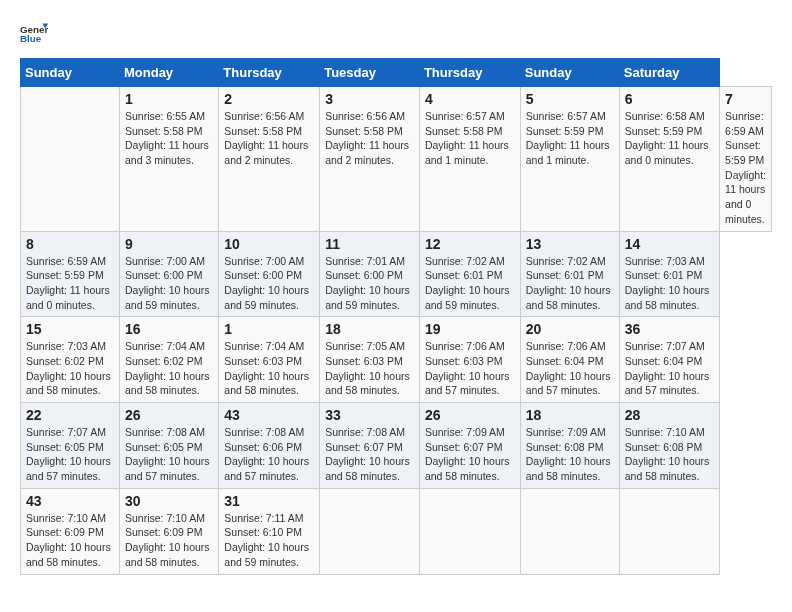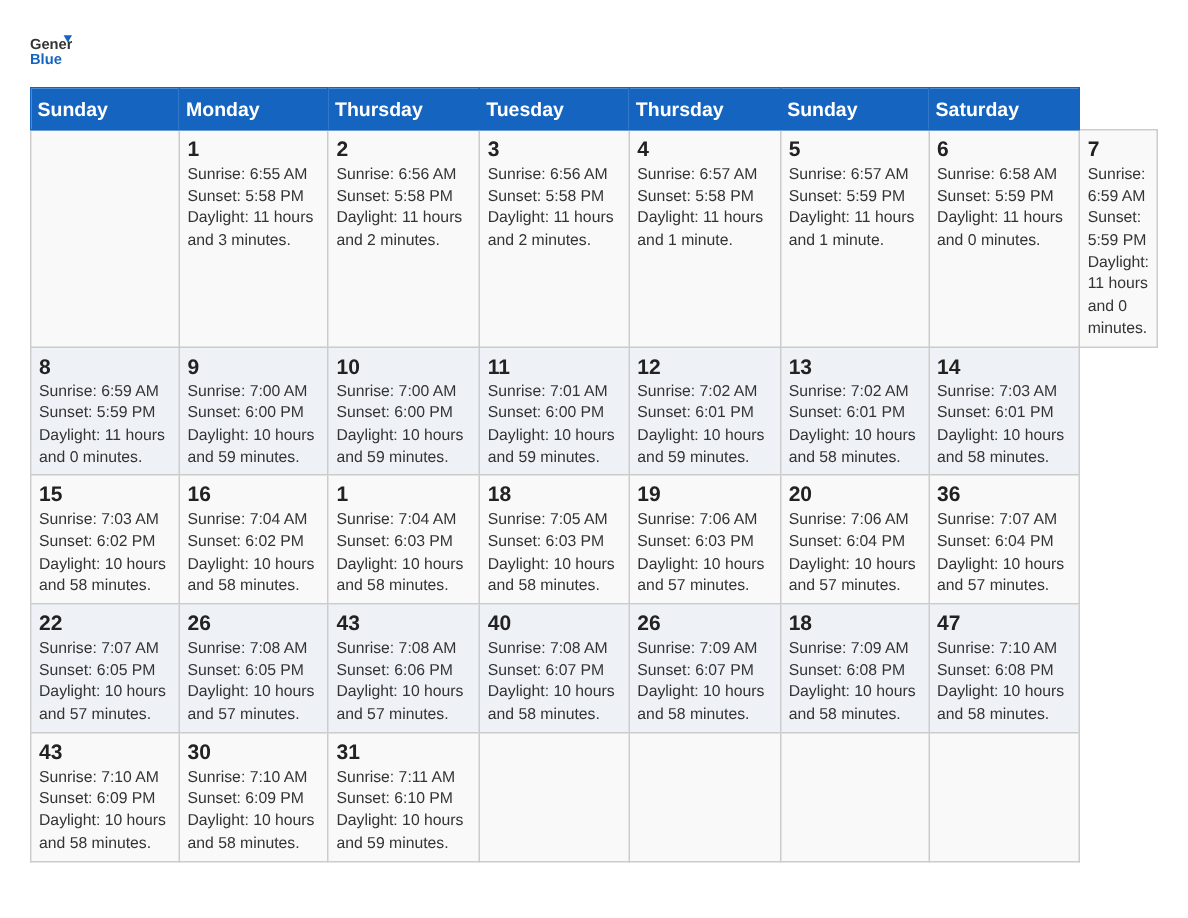--- a/index.html
+++ b/index.html
@@ -208,33 +208,33 @@
         </td>
         <td>
           <span class="day-number">26</span>
           <div class="day-info">Sunrise: 7:08 AM<br>Sunset: 6:05 PM<br>Daylight: 10 hours<br>and 57 minutes.</div>
         </td>
         <td>
           <span class="day-number">43</span>
           <div class="day-info">Sunrise: 7:08 AM<br>Sunset: 6:06 PM<br>Daylight: 10 hours<br>and 57 minutes.</div>
         </td>
         <td>
-          <span class="day-number">40</span>
+          <span class="day-number">33</span>
           <div class="day-info">Sunrise: 7:08 AM<br>Sunset: 6:07 PM<br>Daylight: 10 hours<br>and 58 minutes.</div>
         </td>
         <td>
           <span class="day-number">26</span>
           <div class="day-info">Sunrise: 7:09 AM<br>Sunset: 6:07 PM<br>Daylight: 10 hours<br>and 58 minutes.</div>
         </td>
         <td>
           <span class="day-number">18</span>
           <div class="day-info">Sunrise: 7:09 AM<br>Sunset: 6:08 PM<br>Daylight: 10 hours<br>and 58 minutes.</div>
         </td>
         <td>
-          <span class="day-number">47</span>
+          <span class="day-number">28</span>
           <div class="day-info">Sunrise: 7:10 AM<br>Sunset: 6:08 PM<br>Daylight: 10 hours<br>and 58 minutes.</div>
         </td>
       </tr>
       <tr>
         <td>
           <span class="day-number">43</span>
           <div class="day-info">Sunrise: 7:10 AM<br>Sunset: 6:09 PM<br>Daylight: 10 hours<br>and 58 minutes.</div>
         </td>
         <td>
           <span class="day-number">30</span>

